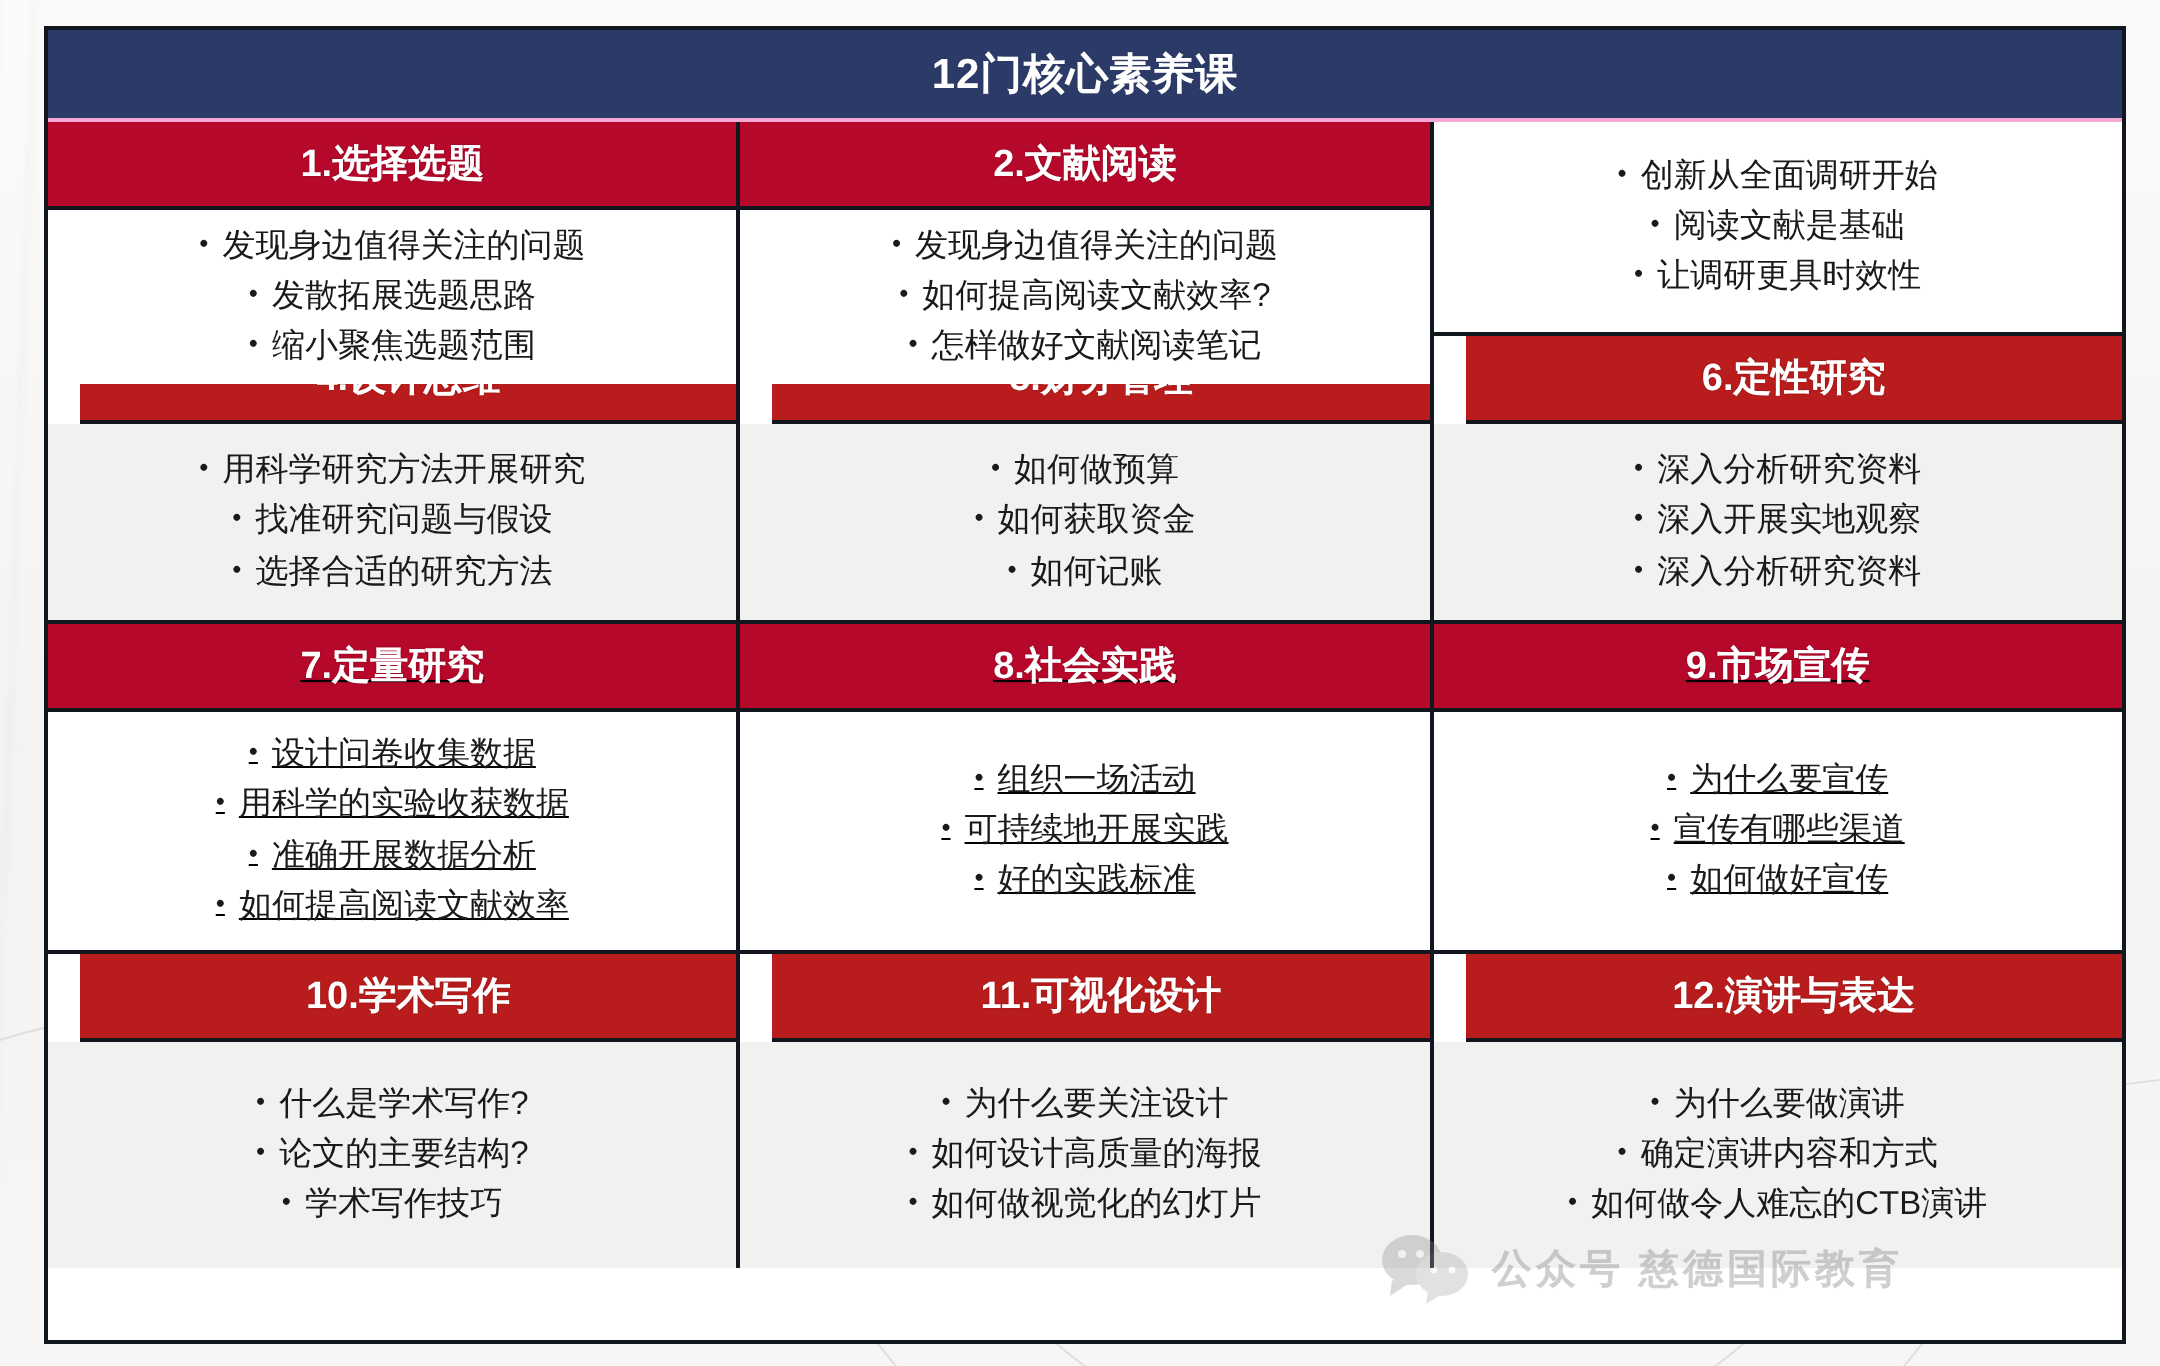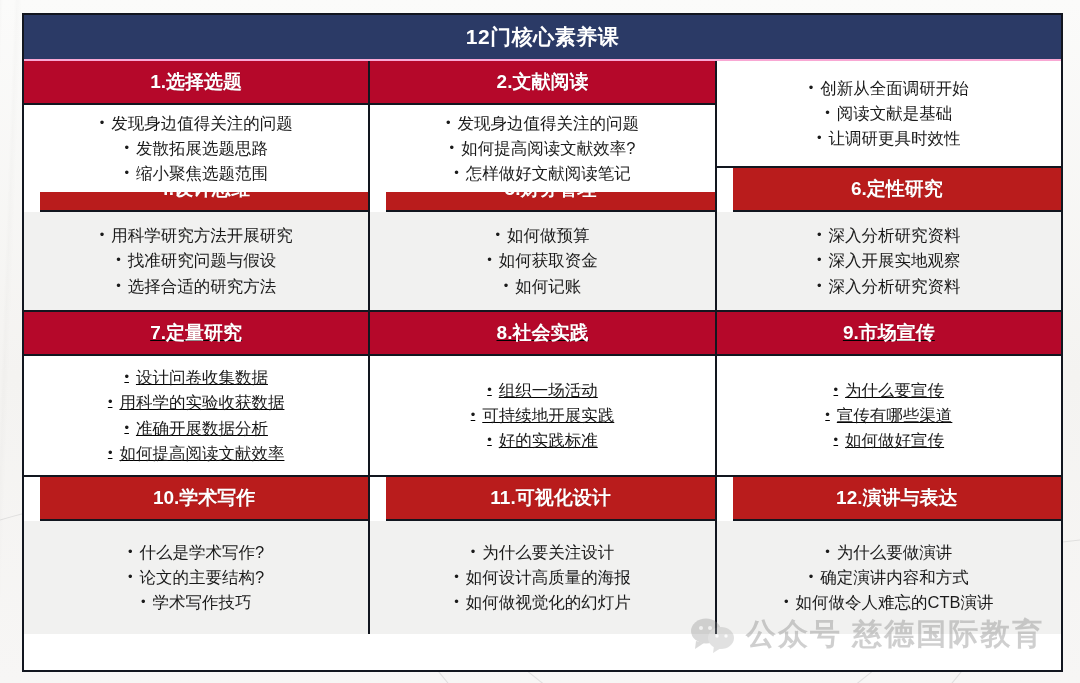--- a/index.html
+++ b/index.html
@@ -101,21 +101,21 @@
     left:690px;top:614px;
     display:flex;align-items:center;gap:10px;
     z-index:5;
     pointer-events:none;
     opacity:.32;
   }
   .wm-logo{
     width:46px;height:40px;position:relative;flex:0 0 auto;
   }
   .wm-text{
-    font-size:30px;
+    font-size:20px;
     font-weight:bold;
     color:#6d6d6d;
     letter-spacing:2px;
     white-space:nowrap;
     -webkit-text-stroke:0px;
   }
 </style>
 </head>
 <body>
 

